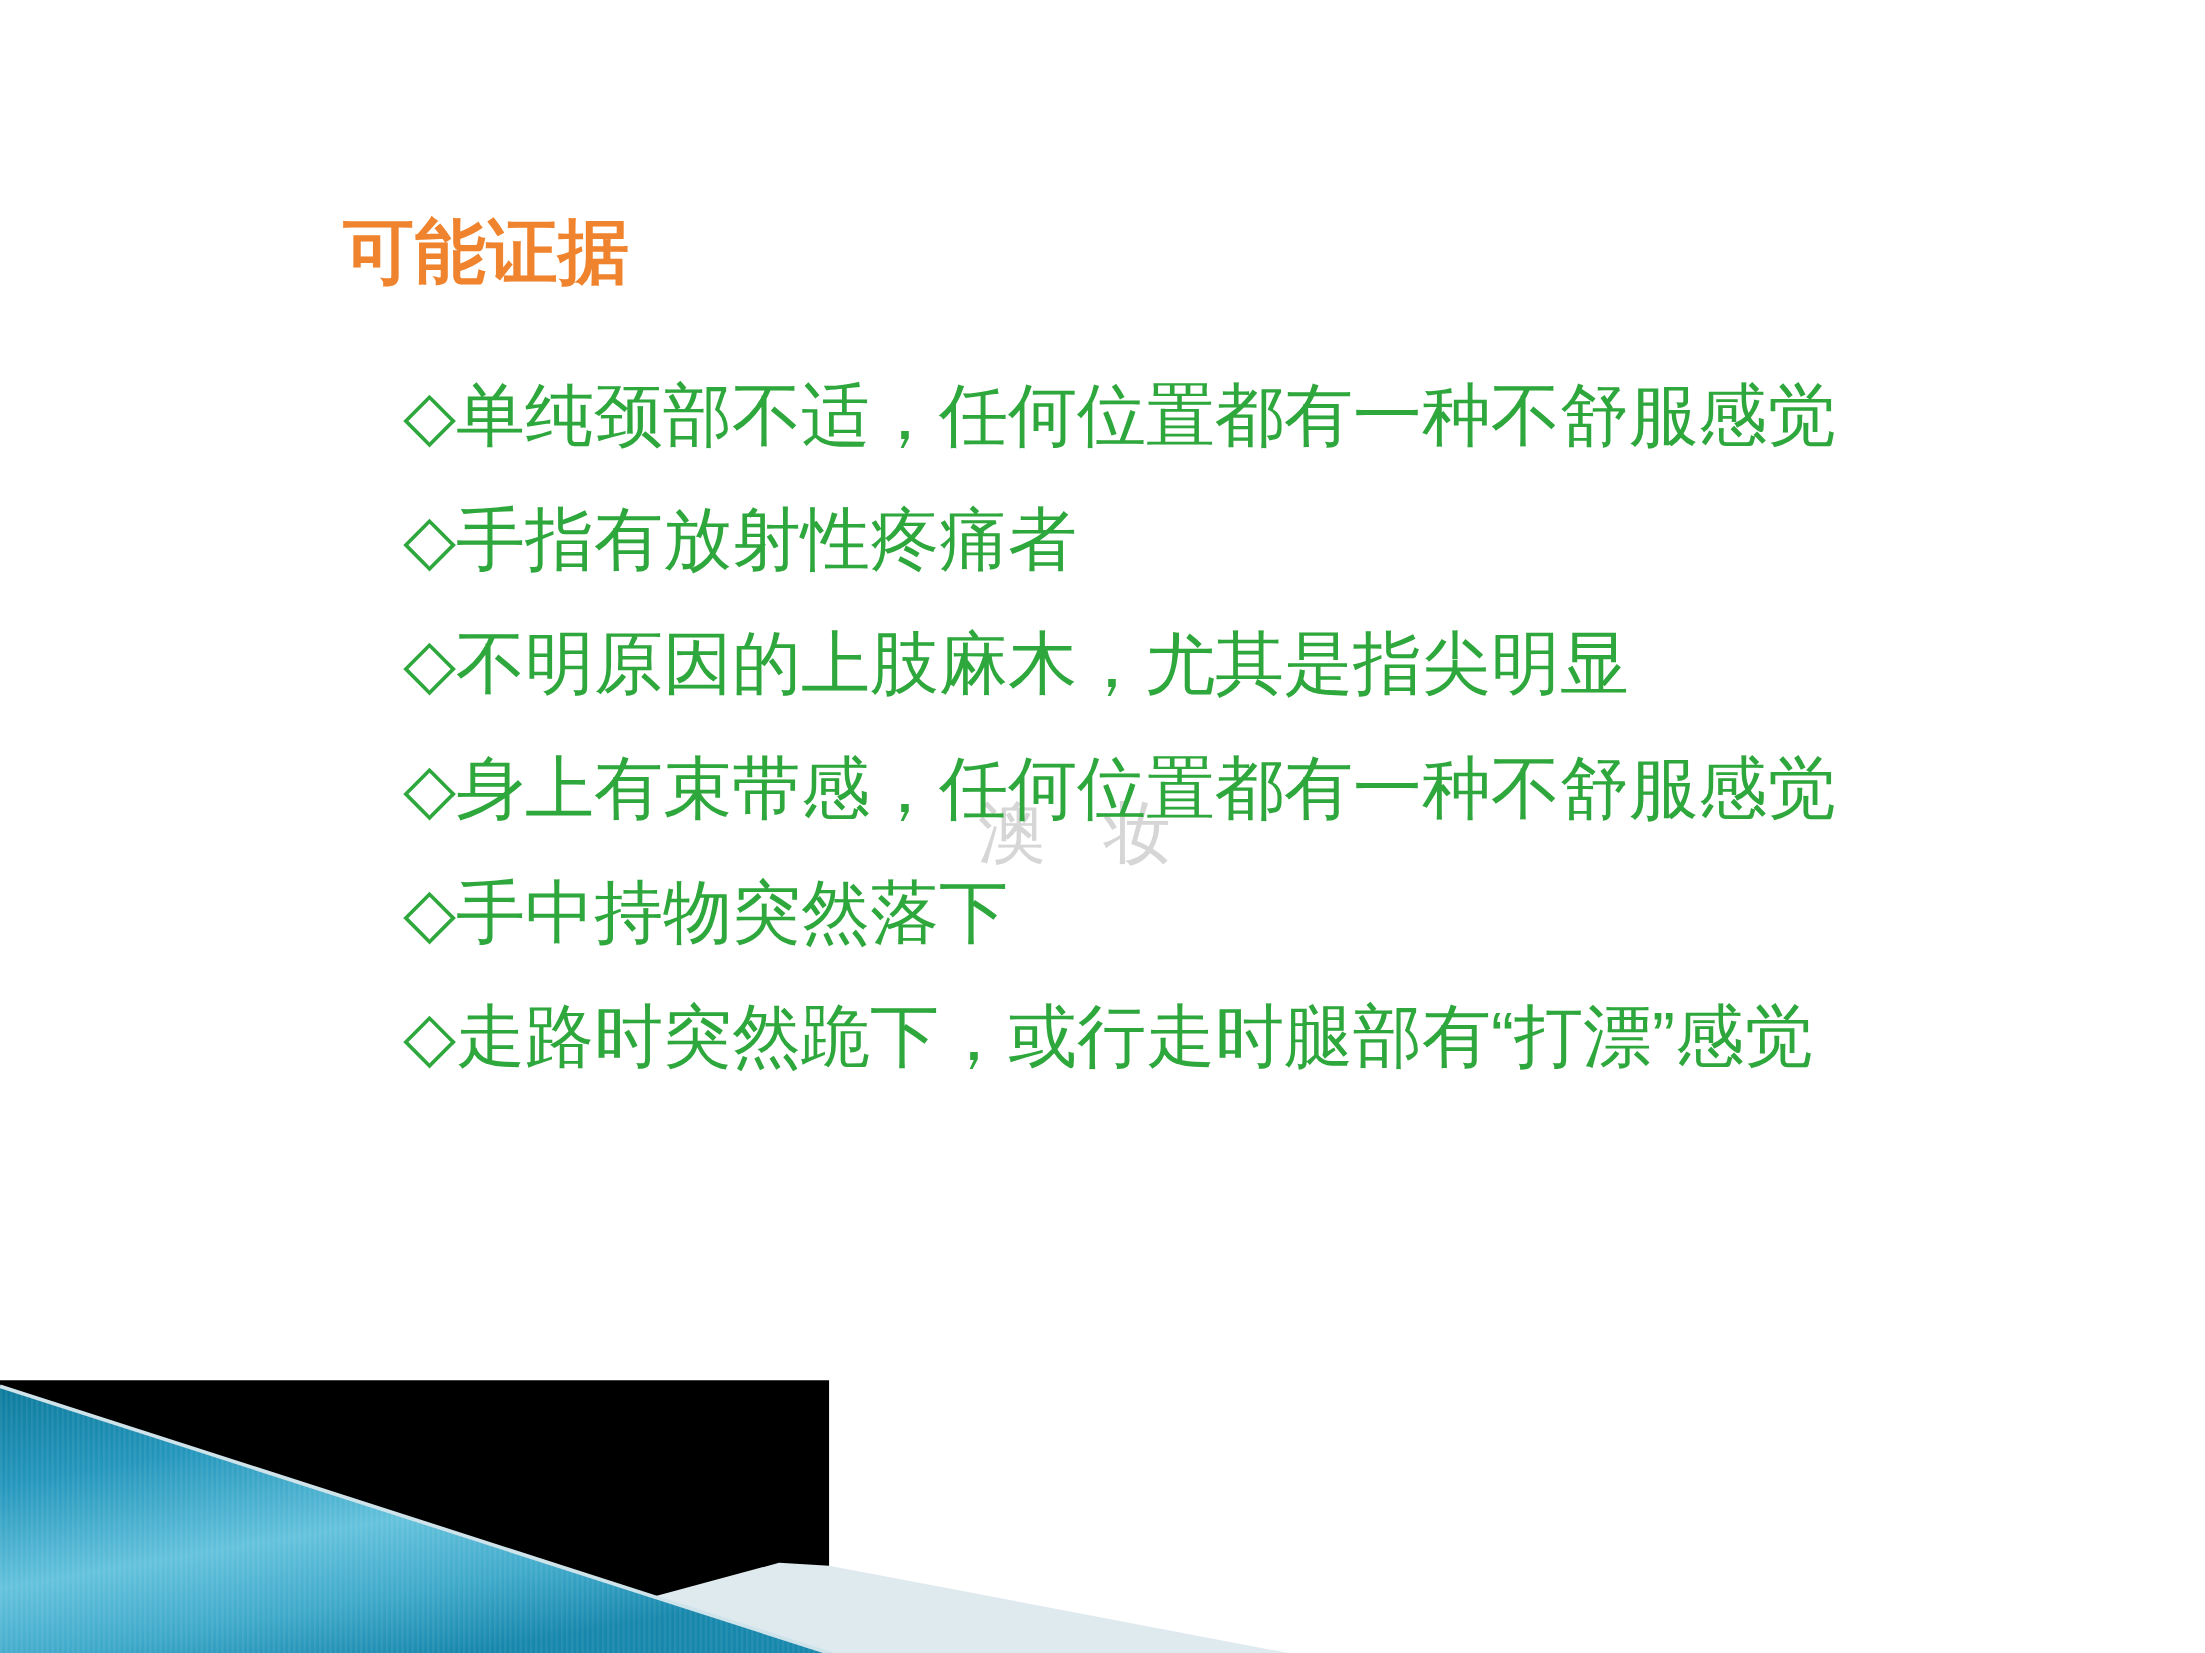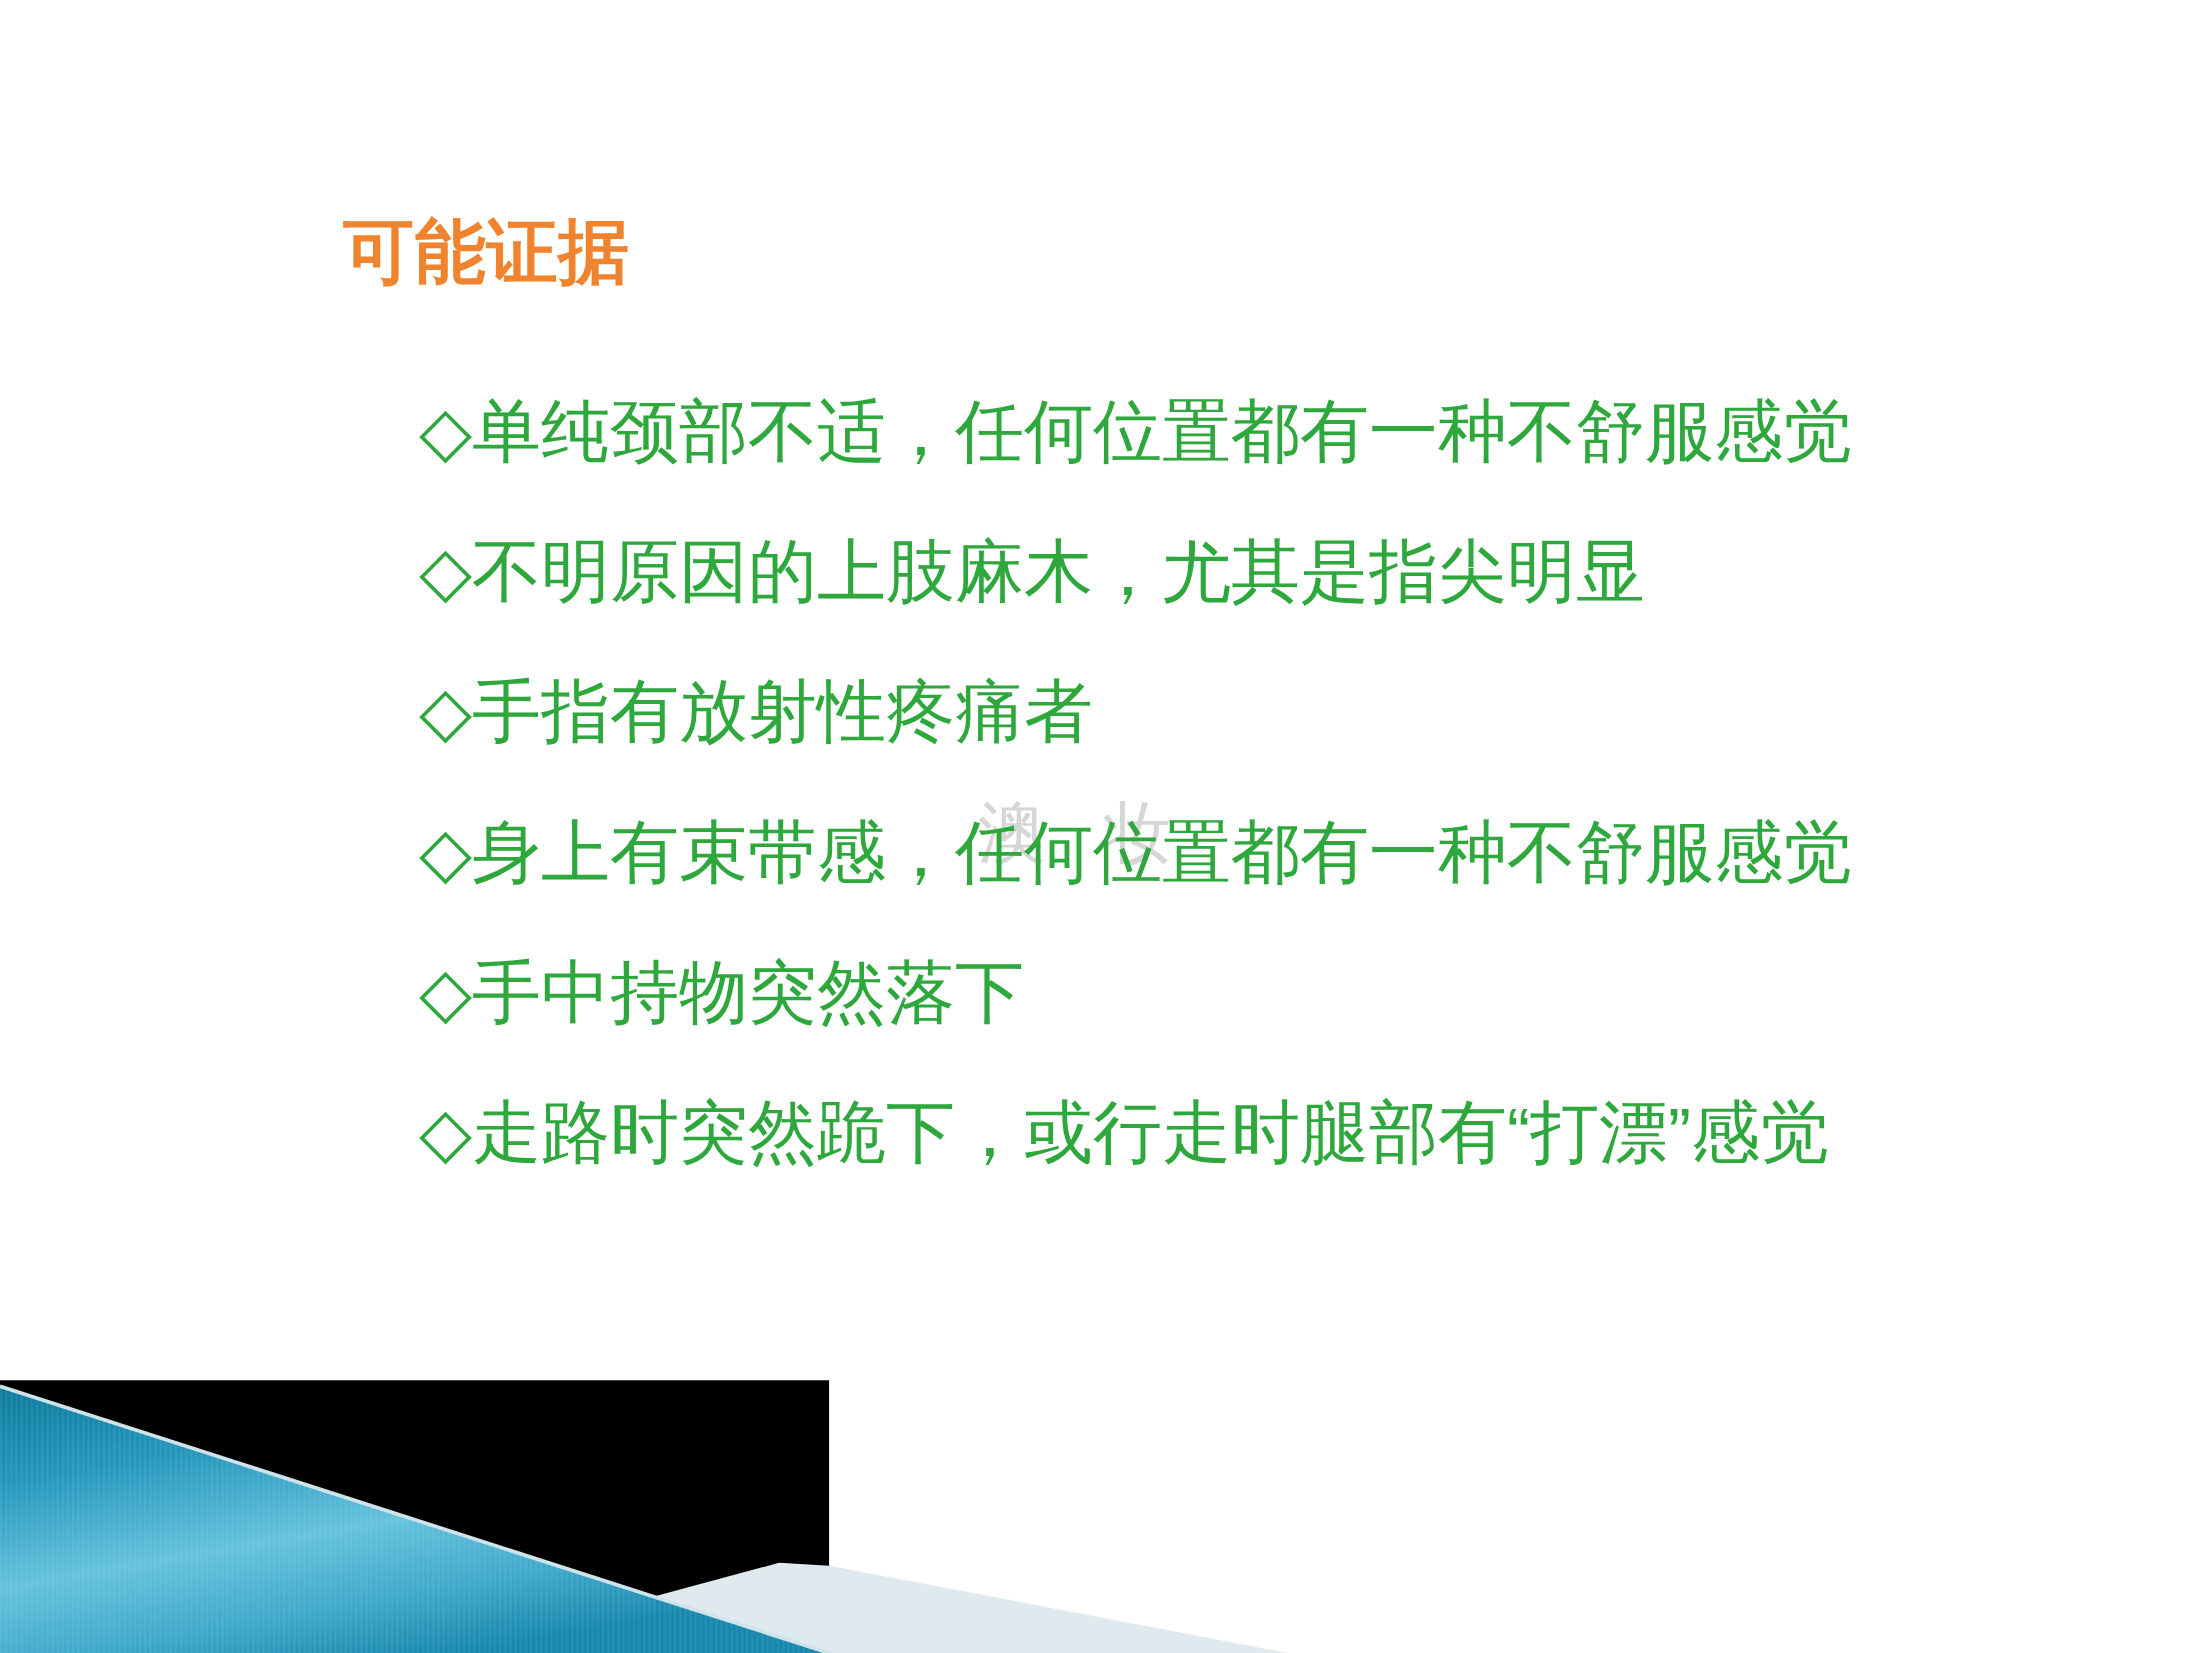--- a/index.html
+++ b/index.html
@@ -76,21 +76,21 @@
     padding: 0;
   }
 
   .bullet-item {
     color: #2EA73C;
     font-size: 69px;
     line-height: 1.80;
     font-weight: 400;
     letter-spacing: 0px;
     text-indent: 0;
-    margin: 16px;
+    margin: 0;
     padding: 0;
   }
 </style>
 </head>
 <body>
 
 <div id="slide">
 
   <svg id="corner-decor" viewBox="0 0 3000 420" preserveAspectRatio="none">
     <defs>
@@ -127,22 +127,22 @@
   </svg>
 
   <div id="watermark">澳 妆</div>
 
   <div id="content">
 
     <div id="slide-title">可能证据</div>
 
     <ul id="bullet-list">
       <li class="bullet-item">◇单纯颈部不适，任何位置都有一种不舒服感觉</li>
+      <li class="bullet-item">◇手指有放射性疼痛者</li>
       <li class="bullet-item">◇不明原因的上肢麻木，尤其是指尖明显</li>
-      <li class="bullet-item">◇手指有放射性疼痛者</li>
       <li class="bullet-item">◇身上有束带感，任何位置都有一种不舒服感觉</li>
       <li class="bullet-item">◇手中持物突然落下</li>
       <li class="bullet-item">◇走路时突然跪下，或行走时腿部有“打漂”感觉</li>
     </ul>
 
   </div>
 </div>
 
 
 </body></html>

